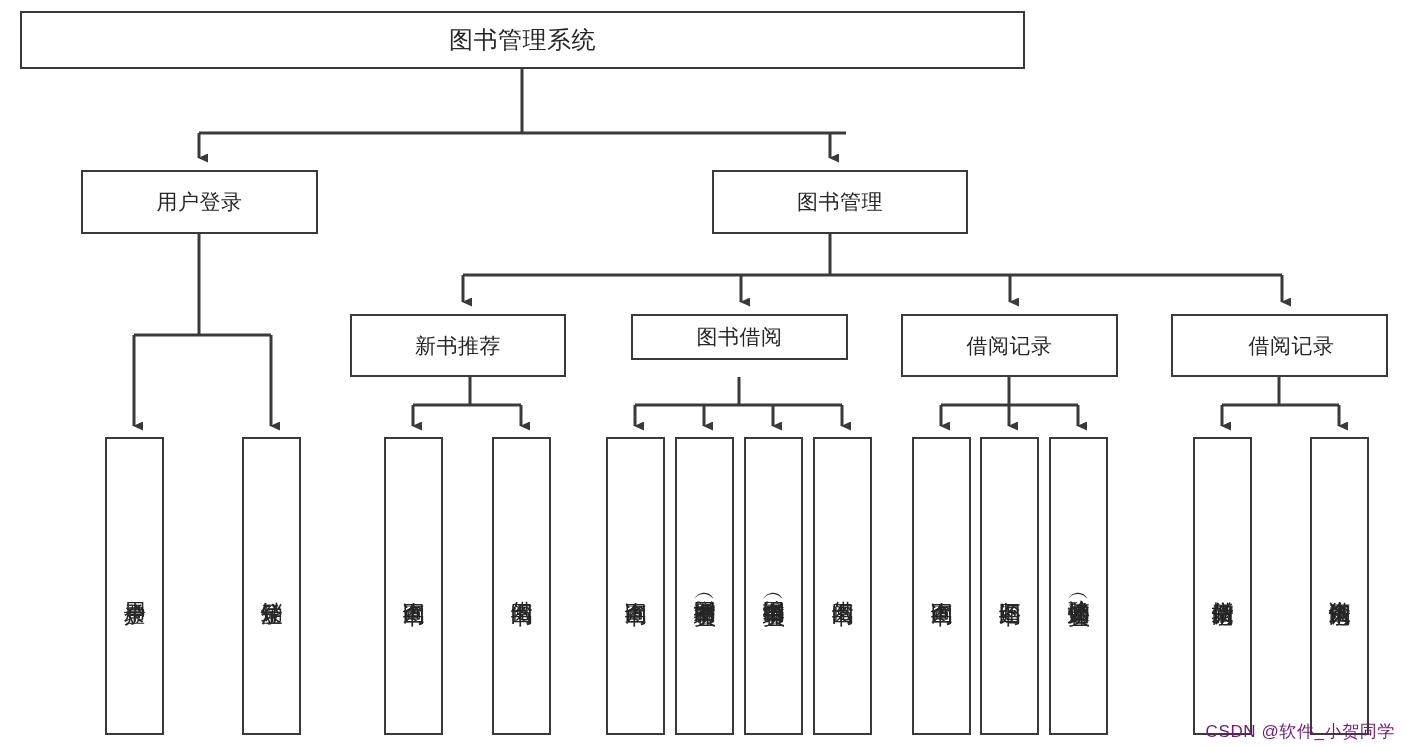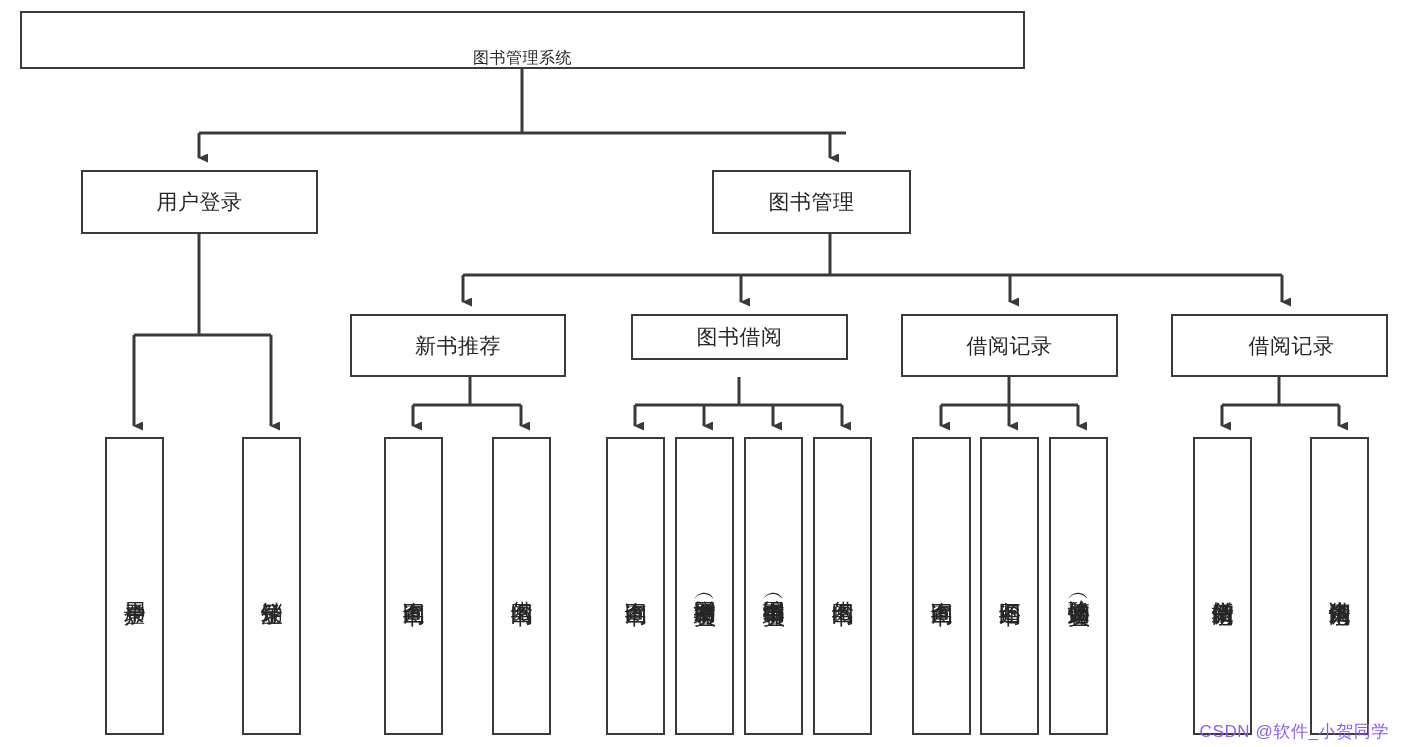--- a/index.html
+++ b/index.html
@@ -38,43 +38,42 @@
     align-items: center;
     justify-content: center;
     color: #262626;
   }
   .node.horiz {
     font-size: 21px;
     letter-spacing: 0.5px;
     line-height: 1.1;
   }
   .node.root {
-    font-size: 16px;
-    align-items: flex-end;
+    font-size: 24px;
   }
   .node.leaf {
     padding: 6px 0;
     align-items: center;
     justify-content: center;
   }
   .node.leaf .vtext {
     writing-mode: vertical-rl;
     text-orientation: upright;
     font-size: 22px;
     line-height: 1.12;
     letter-spacing: 1px;
     white-space: nowrap;
     color: #262626;
   }
   .watermark {
     position: absolute;
-    right: 16px;
+    right: 10px;
     bottom: 4px;
     font-size: 17px;
-    color: #8b5cf6;
+    color: #701a75;
     letter-spacing: 0.6px;
     white-space: nowrap;
     user-select: none;
   }
 </style>
 </head>
 <body>
 
 <div id="diagram-root">
 
@@ -129,21 +128,21 @@
     </g>
   </svg>
 
   <div class="node horiz root" style="left:20px; top:11px; width:1005px; height:58px;">
     <span>图书管理系统</span>
   </div>
 
   <div class="node horiz" style="left:81px; top:170px; width:237px; height:64px;">
     <span>用户登录</span>
   </div>
-  <div class="node horiz" style="left:712px; top:170px; width:199px; height:64px;">
+  <div class="node horiz" style="left:712px; top:170px; width:256px; height:64px;">
     <span>图书管理</span>
   </div>
 
   <div class="node horiz" style="left:350px; top:314px; width:216px; height:63px;">
     <span>新书推荐</span>
   </div>
   <div class="node horiz" style="left:631px; top:314px; width:217px; height:46px;">
     <span>图书借阅</span>
   </div>
   <div class="node horiz" style="left:901px; top:314px; width:217px; height:63px;">

